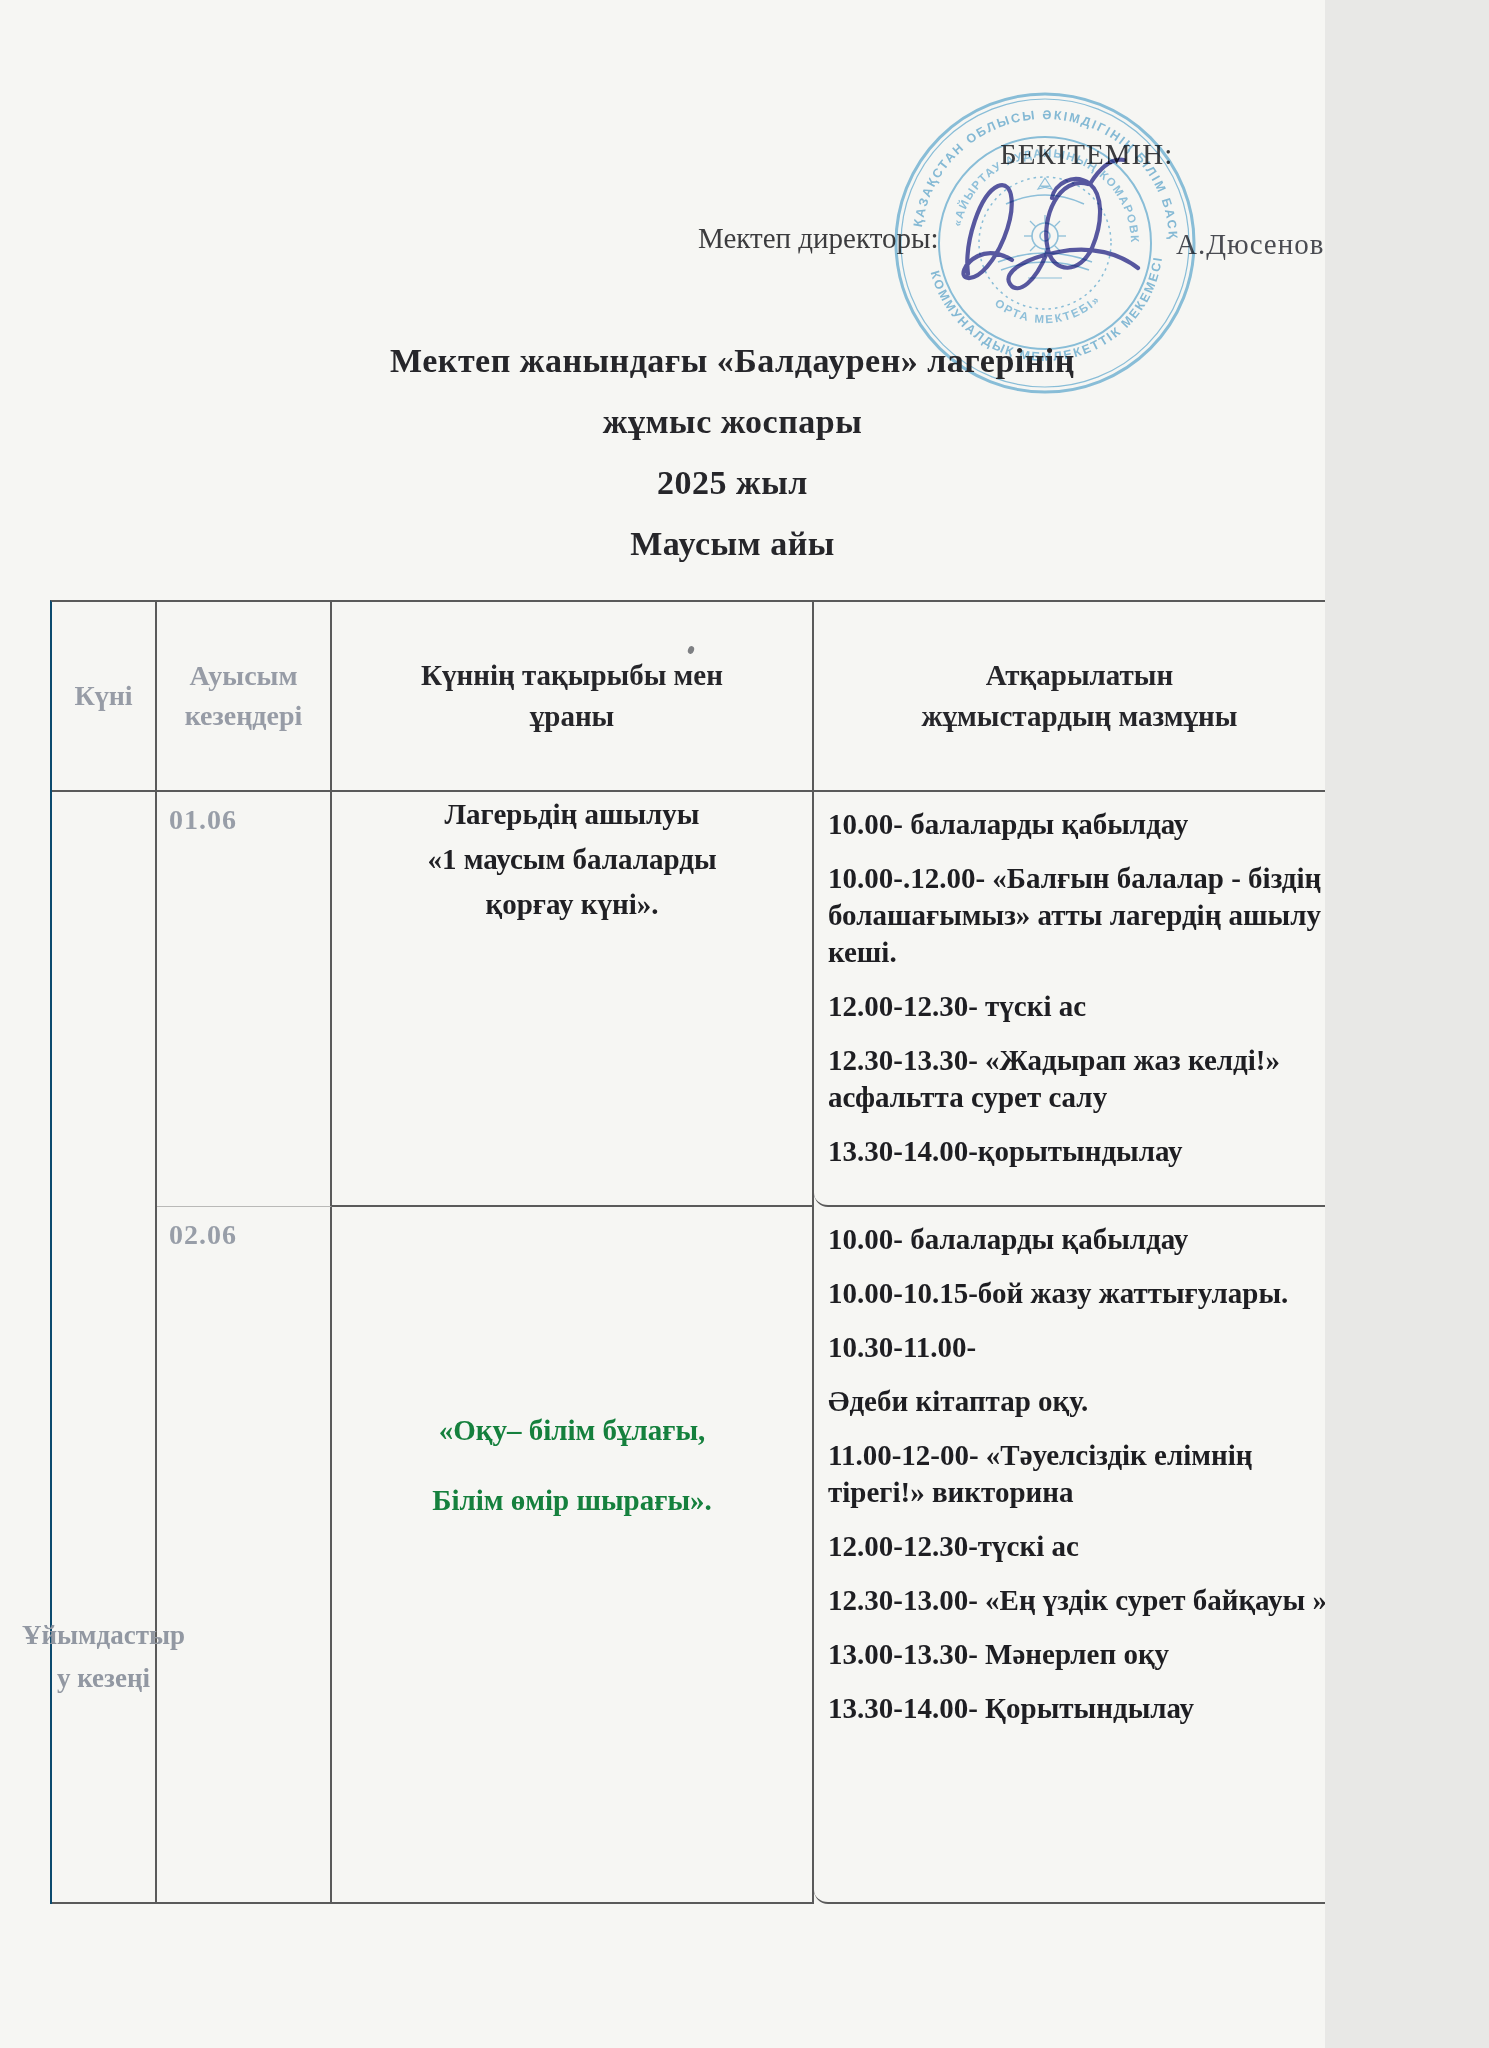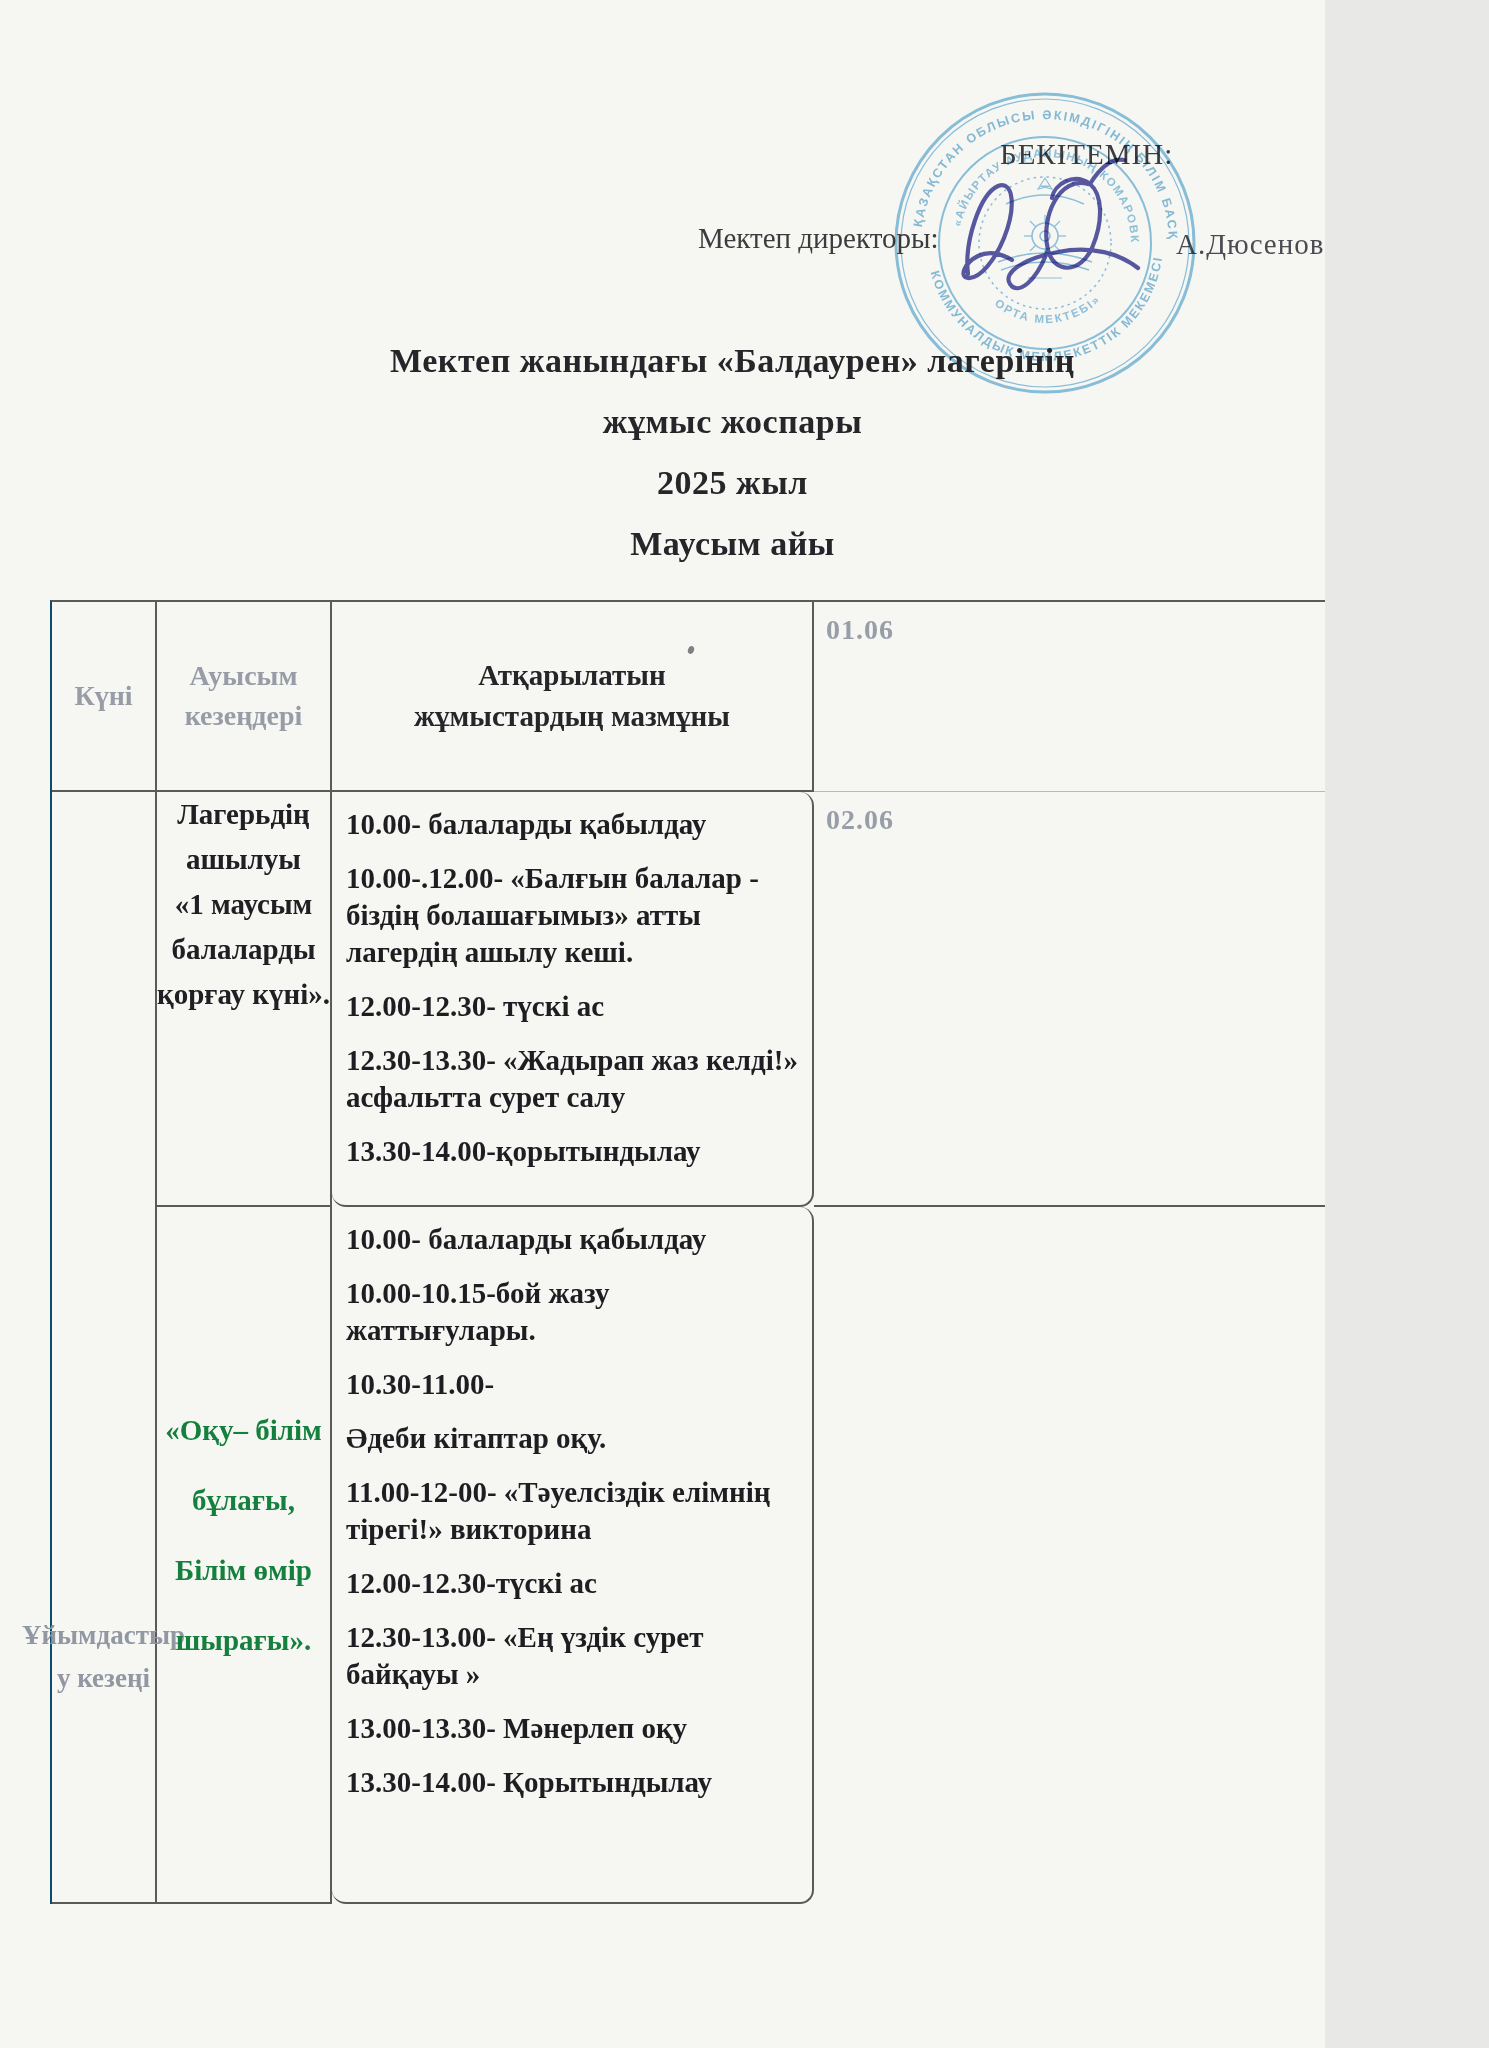--- a/index.html
+++ b/index.html
@@ -156,20 +156,24 @@
   <div class="doc-table">
 
     <div class="cell hdr">
       <span class="hdr-gray">Күні</span>
     </div>
     <div class="cell hdr">
       <span class="hdr-gray">Ауысым
 кезеңдері</span>
     </div>
     <div class="cell hdr">
+      <span class="hdr-dark">Күннің тақырыбы мен
+ұраны</span>
+    </div>
+    <div class="cell hdr">
       <span class="hdr-dark">Атқарылатын
 жұмыстардың мазмұны</span>
     </div>
 
     <div class="cell date-cell light-bottom">01.06</div>
     <div class="cell stage-cell">Ұйымдастыр
 у кезеңі</div>
     <div class="cell theme-cell-1">Лагерьдің ашылуы
 «1 маусым балаларды
 қорғау күні».</div>

